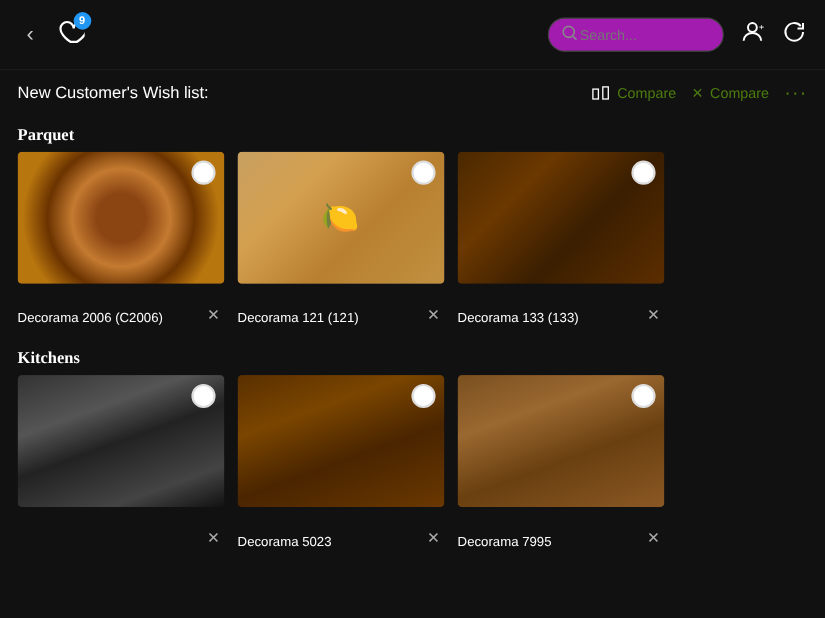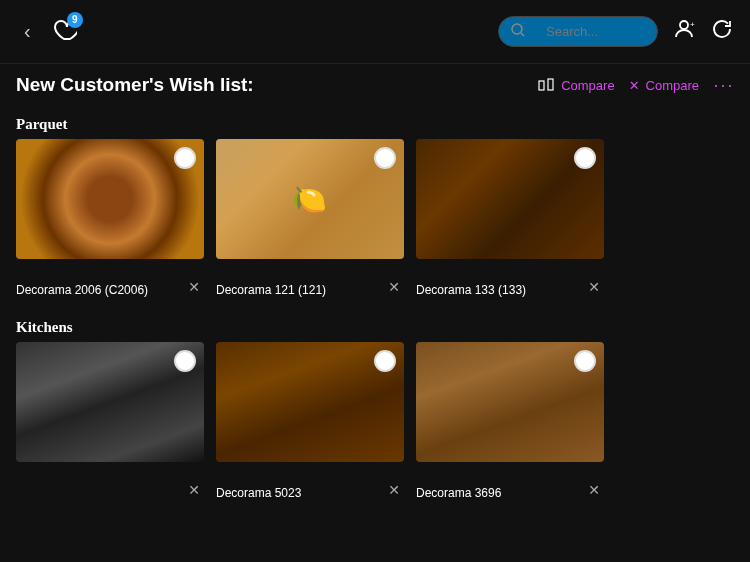--- a/index.html
+++ b/index.html
@@ -51,26 +51,26 @@
       padding: 4px 8px;
     }
     .header-right {
       display: flex;
       align-items: center;
       gap: 14px;
     }
     .search-bar {
       display: flex;
       align-items: center;
-      background: #0369a1;
+      background: #a21caf;
       border: 1px solid #444;
       border-radius: 20px;
       padding: 6px 12px;
       width: 160px;
-      gap: 21px;
+      gap: 2px;
     }
     .search-bar input {
       background: transparent;
       border: none;
       outline: none;
       color: #ccc;
       font-size: 13px;
       width: 120px;
     }
     .search-icon-svg {
@@ -105,31 +105,30 @@
 
     
     .subheader {
       display: flex;
       align-items: center;
       justify-content: space-between;
       padding: 10px 16px;
       background: #111;
     }
     .wishlist-title {
-      font-size: 19px;
-      color: #fff;
-      font-weight: bold;
+      font-size: 15px;
+      color: #fff;
     }
     .subheader-actions {
       display: flex;
       align-items: center;
       gap: 14px;
     }
     .compare-btn, .remove-btn, .more-btn {
-      color: #d946ef;
+      color: #4d7c0f;
       font-size: 13px;
       cursor: pointer;
       display: flex;
       align-items: center;
       gap: 4px;
     }
     .more-btn {
       font-size: 18px;
       letter-spacing: 1px;
     }
@@ -327,17 +326,17 @@
           <div class="product-circle"></div>
         </div>
         <div class="product-name">Decorama 5023</div>
         <span class="product-remove">✕</span>
       </div>
       <div class="product-card">
         <div class="product-img-wrap">
           <div class="img-kitchen3"></div>
           <div class="product-circle"></div>
         </div>
-        <div class="product-name">Decorama 3696</div>
+        <div class="product-name">Decorama 7995</div>
         <span class="product-remove">✕</span>
       </div>
     </div>
   </div>
 
 </body></html>

